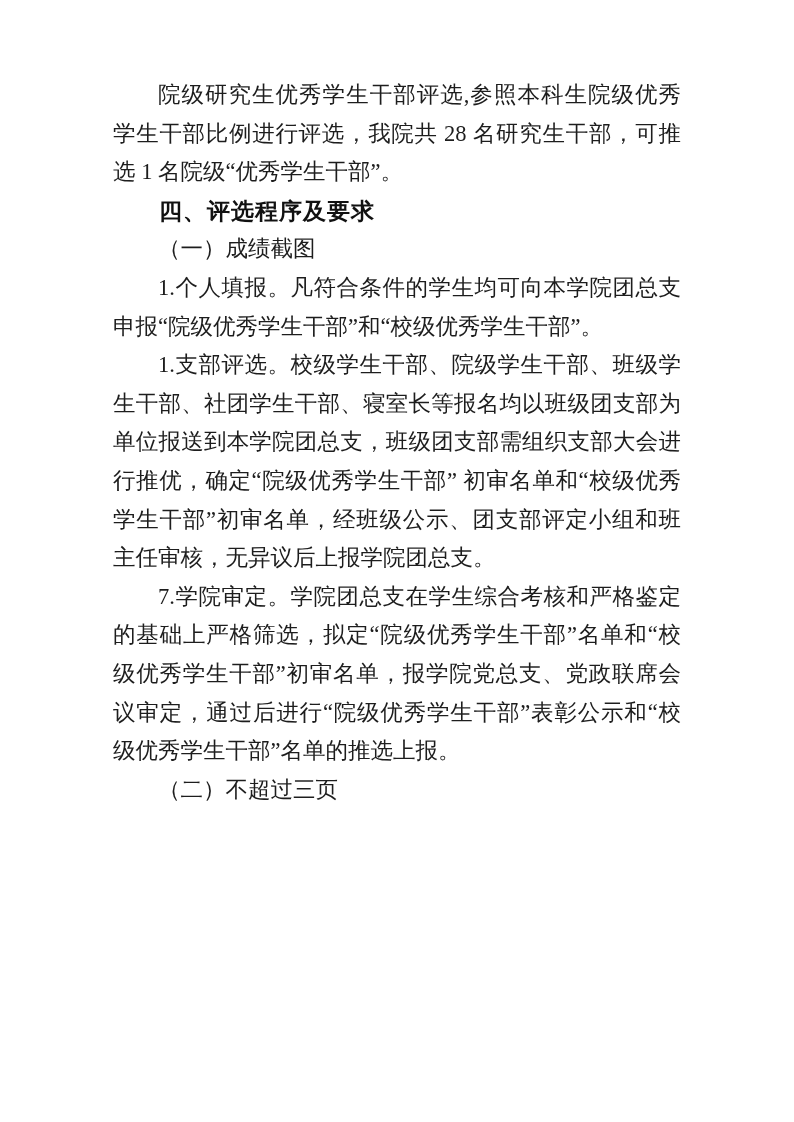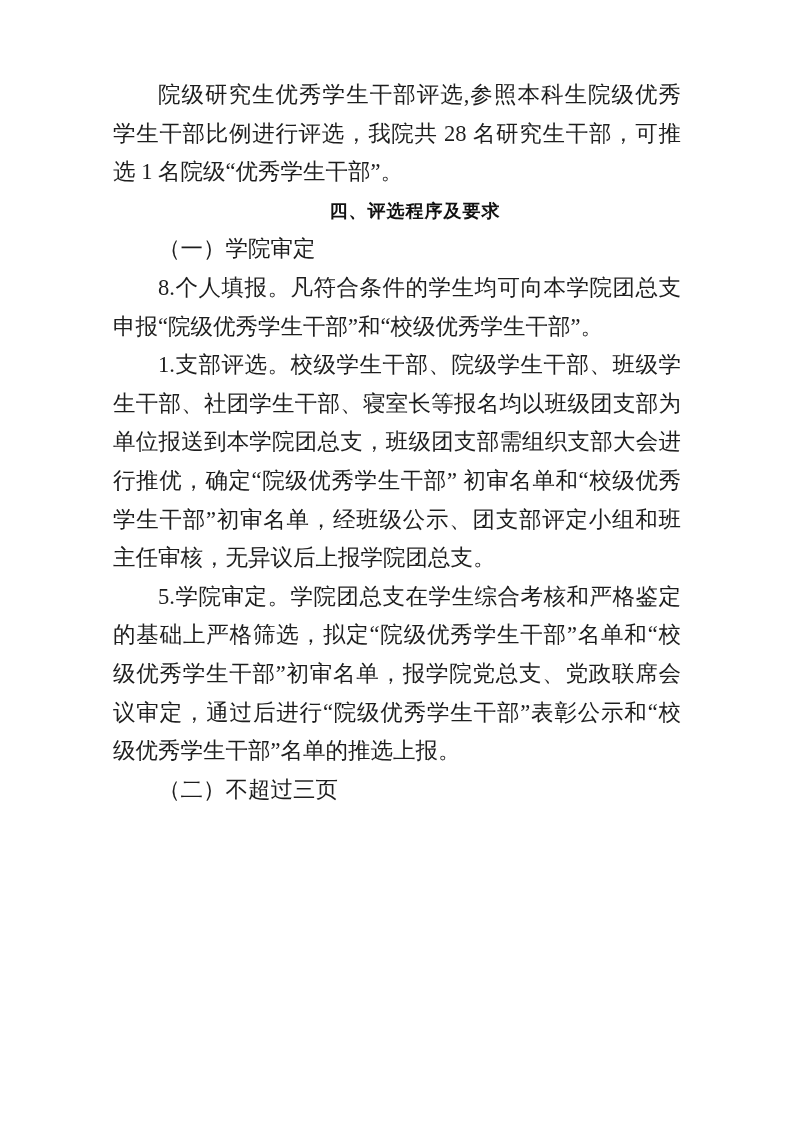--- a/index.html
+++ b/index.html
@@ -28,32 +28,32 @@
   .doc-body p {
     margin: 0;
     padding: 0;
     text-indent: 2em;
     text-align: justify;
     word-break: break-all;
   }
   .doc-body p.heading {
     font-family: "Liberation Sans", "DejaVu Sans", sans-serif;
     font-weight: bold;
-    font-size: 18px;
-    text-align: center;
+    font-size: 23px;
+    text-align: left;
     letter-spacing: 1px;
     color: #111111;
   }
 </style>
 </head>
 <body>
 
 <div class="page">
   <div class="doc-body">
     <p>院级研究生优秀学生干部评选,参照本科生院级优秀学生干部比例进行评选，我院共 28 名研究生干部，可推选 1 名院级“优秀学生干部”。</p>
     <p class="heading">四、评选程序及要求</p>
-    <p>（一）学院审定</p>
-    <p>8.个人填报。凡符合条件的学生均可向本学院团总支申报“院级优秀学生干部”和“校级优秀学生干部”。</p>
+    <p>（一）成绩截图</p>
+    <p>1.个人填报。凡符合条件的学生均可向本学院团总支申报“院级优秀学生干部”和“校级优秀学生干部”。</p>
     <p>1.支部评选。校级学生干部、院级学生干部、班级学生干部、社团学生干部、寝室长等报名均以班级团支部为单位报送到本学院团总支，班级团支部需组织支部大会进行推优，确定“院级优秀学生干部” 初审名单和“校级优秀学生干部”初审名单，经班级公示、团支部评定小组和班主任审核，无异议后上报学院团总支。</p>
-    <p>5.学院审定。学院团总支在学生综合考核和严格鉴定的基础上严格筛选，拟定“院级优秀学生干部”名单和“校级优秀学生干部”初审名单，报学院党总支、党政联席会议审定，通过后进行“院级优秀学生干部”表彰公示和“校级优秀学生干部”名单的推选上报。</p>
+    <p>7.学院审定。学院团总支在学生综合考核和严格鉴定的基础上严格筛选，拟定“院级优秀学生干部”名单和“校级优秀学生干部”初审名单，报学院党总支、党政联席会议审定，通过后进行“院级优秀学生干部”表彰公示和“校级优秀学生干部”名单的推选上报。</p>
     <p>（二）不超过三页</p>
   </div>
 </div>
 
 </body></html>

